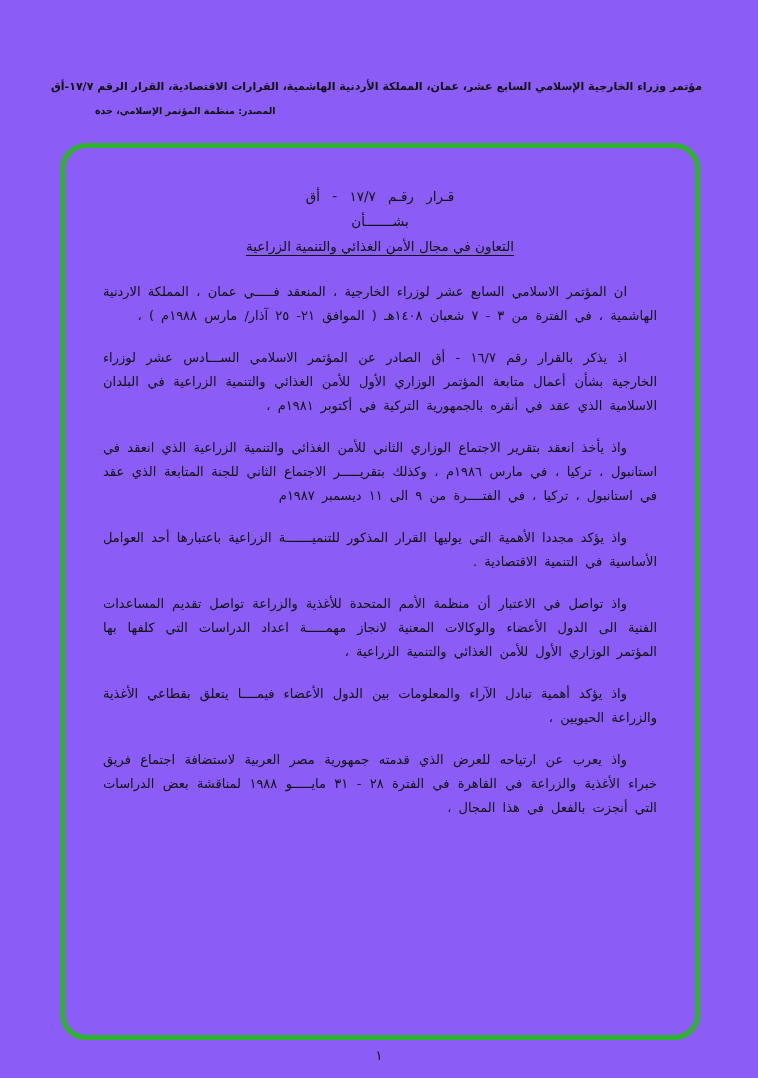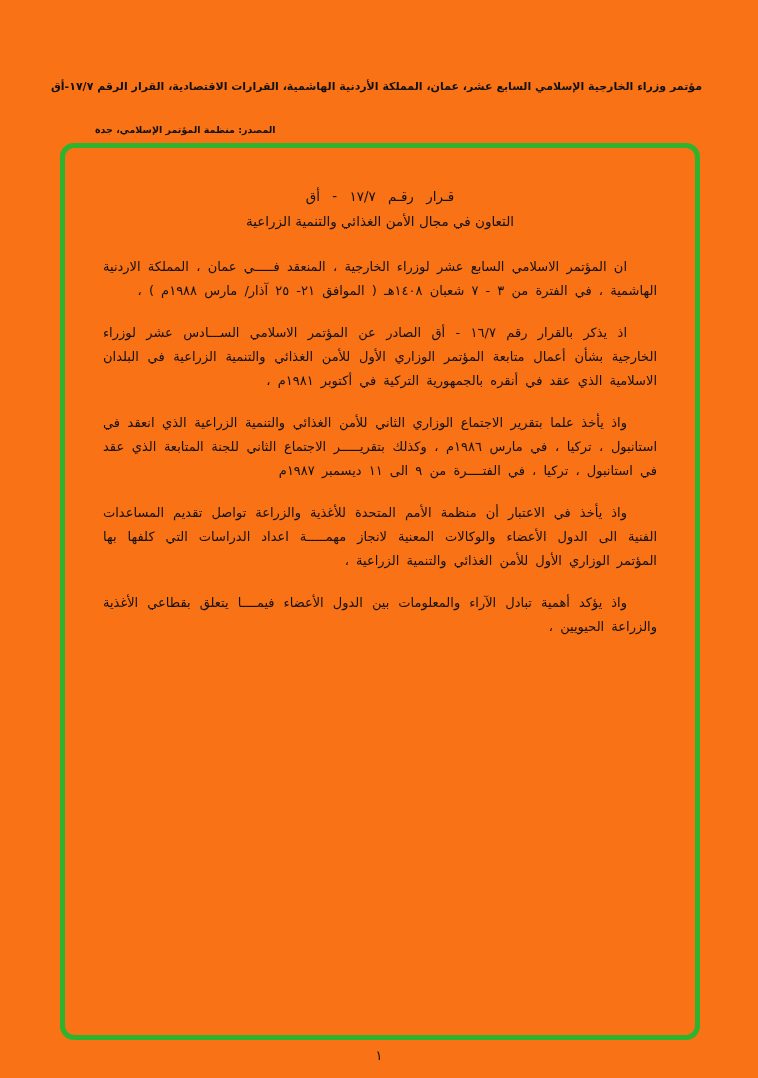--- a/index.html
+++ b/index.html
@@ -5,68 +5,69 @@
   * { margin: 0; padding: 0; box-sizing: border-box; }
   html, body {
     width: 758px; height: 1078px;
     background: #ffffff;
     font-family: "DejaVu Sans", sans-serif;
     overflow: hidden;
   }
   .page {
     position: relative;
     width: 758px; height: 1078px;
-    background: #f97316;
+    background: #8b5cf6;
     color: #1a1a1a;
   }
   .header-title {
     position: absolute;
     top: 80px; right: 56px;
     direction: rtl;
     text-align: right;
     white-space: nowrap;
     font-size: 11px;
     font-weight: bold;
     color: #111111;
   }
   .source-line {
     position: absolute;
-    top: 124px; left: 95px;
+    top: 105px; left: 95px;
     direction: rtl;
     white-space: nowrap;
     font-size: 9.5px;
     font-weight: bold;
     color: #111111;
   }
   .green-box {
     position: absolute;
     top: 143px; left: 60px;
     width: 640px; height: 897px;
     border: 5px solid #2db32d;
-    border-radius: 14px;
+    border-radius: 26px;
     padding: 40px 38px 10px 38px;
     direction: rtl;
     overflow: hidden;
   }
   .res-number {
     text-align: center;
     font-size: 13.5px;
     word-spacing: 8px;
     margin-bottom: 9px;
     color: #111111;
   }
   .res-about {
     text-align: center;
     font-size: 13.5px;
     margin-bottom: 9px;
     color: #111111;
   }
   .res-subject {
     text-align: center;
     font-size: 13.5px;
+    text-decoration: underline;
     text-underline-offset: 4px;
     margin-bottom: 26px;
     color: #111111;
   }
   .para {
     direction: rtl;
     text-align: justify;
     font-size: 13px;
     line-height: 24px;
     text-indent: 30px;
@@ -91,34 +92,37 @@
 <div class="page">
 
   <div class="header-title">مؤتمر وزراء الخارجية الإسلامي السابع عشر، عمان، المملكة الأردنية الهاشمية، القرارات الاقتصادية، القرار الرقم ١٧/٧-أق</div>
 
   <div class="source-line">المصدر: منظمة المؤتمر الإسلامي، جدة</div>
 
   <div class="green-box" style="border-color: rgb(45, 179, 45);">
 
     <div class="res-number">قـرار رقـم ١٧/٧ - أق</div>
 
+    <div class="res-about">بشـــــــأن</div>
 
     <div class="res-subject">التعاون في مجال الأمن الغذائي والتنمية الزراعية</div>
 
     <p class="para"><span class="lead"></span><span class="ptext">ان المؤتمر الاسلامي السابع عشر لوزراء الخارجية ، المنعقد فـــــي عمان ، المملكة الاردنية الهاشمية ، في الفترة من ٣ - ٧ شعبان ١٤٠٨هـ ( الموافق ٢١- ٢٥ آذار/ مارس ١٩٨٨م ) ،</span></p>
 
     <p class="para"><span class="lead">اذ يذكر</span><span class="ptext"> بالقرار رقم ١٦/٧ - أق الصادر عن المؤتمر الاسلامي الســـادس عشر لوزراء الخارجية بشأن أعمال متابعة المؤتمر الوزاري الأول للأمن الغذائي والتنمية الزراعية في البلدان الاسلامية الذي عقد في أنقره بالجمهورية التركية في أكتوبر ١٩٨١م ،</span></p>
 
-    <p class="para"><span class="lead">واذ يأخذ علما</span><span class="ptext"> بتقرير الاجتماع الوزاري الثاني للأمن الغذائي والتنمية الزراعية الذي انعقد في استانبول ، تركيا ، في مارس ١٩٨٦م ، وكذلك بتقريـــــر الاجتماع الثاني للجنة المتابعة الذي عقد في استانبول ، تركيا ، في الفتــــرة من ٩ الى ١١ ديسمبر ١٩٨٧م</span></p>
+    <p class="para"><span class="lead">واذ يأخذ انعقد</span><span class="ptext"> بتقرير الاجتماع الوزاري الثاني للأمن الغذائي والتنمية الزراعية الذي انعقد في استانبول ، تركيا ، في مارس ١٩٨٦م ، وكذلك بتقريـــــر الاجتماع الثاني للجنة المتابعة الذي عقد في استانبول ، تركيا ، في الفتــــرة من ٩ الى ١١ ديسمبر ١٩٨٧م</span></p>
 
+    <p class="para"><span class="lead">واذ يؤكد</span><span class="ptext"> مجددا الأهمية التي يوليها القرار المذكور للتنميـــــــة الزراعية باعتبارها أحد العوامل الأساسية في التنمية الاقتصادية .</span></p>
 
-    <p class="para"><span class="lead">واذ يأخذ</span><span class="ptext"> في الاعتبار أن منظمة الأمم المتحدة للأغذية والزراعة تواصل تقديم المساعدات الفنية الى الدول الأعضاء والوكالات المعنية لانجاز مهمـــــة اعداد الدراسات التي كلفها بها المؤتمر الوزاري الأول للأمن الغذائي والتنمية الزراعية ،</span></p>
+    <p class="para"><span class="lead">واذ تواصل</span><span class="ptext"> في الاعتبار أن منظمة الأمم المتحدة للأغذية والزراعة تواصل تقديم المساعدات الفنية الى الدول الأعضاء والوكالات المعنية لانجاز مهمـــــة اعداد الدراسات التي كلفها بها المؤتمر الوزاري الأول للأمن الغذائي والتنمية الزراعية ،</span></p>
 
 
     <p class="para"><span class="lead">واذ يؤكد</span><span class="ptext"> أهمية تبادل الآراء والمعلومات بين الدول الأعضاء فيمــــا يتعلق بقطاعي الأغذية والزراعة الحيويين ،</span></p>
 
+    <p class="para"><span class="lead">واذ يعرب</span><span class="ptext"> عن ارتياحه للعرض الذي قدمته جمهورية مصر العربية لاستضافة اجتماع فريق خبراء الأغذية والزراعة في القاهرة في الفترة ٢٨ - ٣١ مايـــــو ١٩٨٨ لمناقشة بعض الدراسات التي أنجزت بالفعل في هذا المجال ،</span></p>
 
 
   </div>
 
   <div class="page-number">١</div>
 
 </div>
 
 </body></html>

